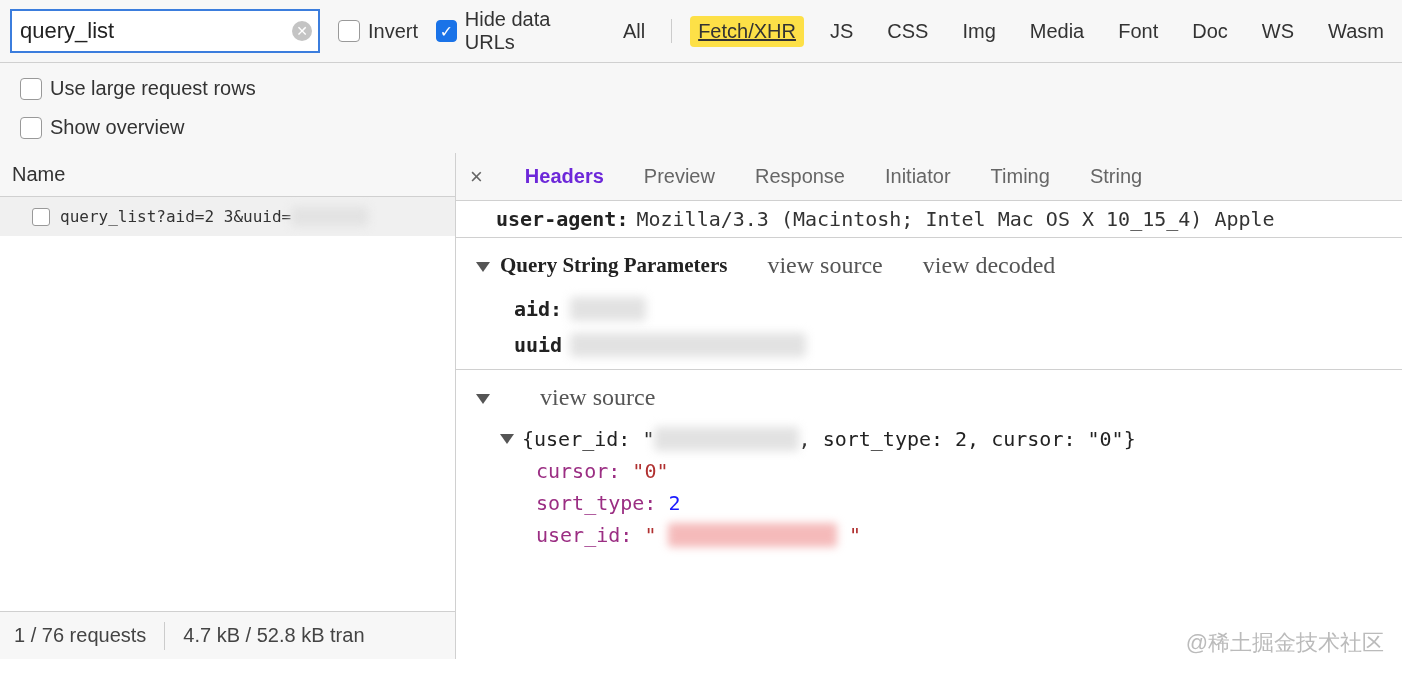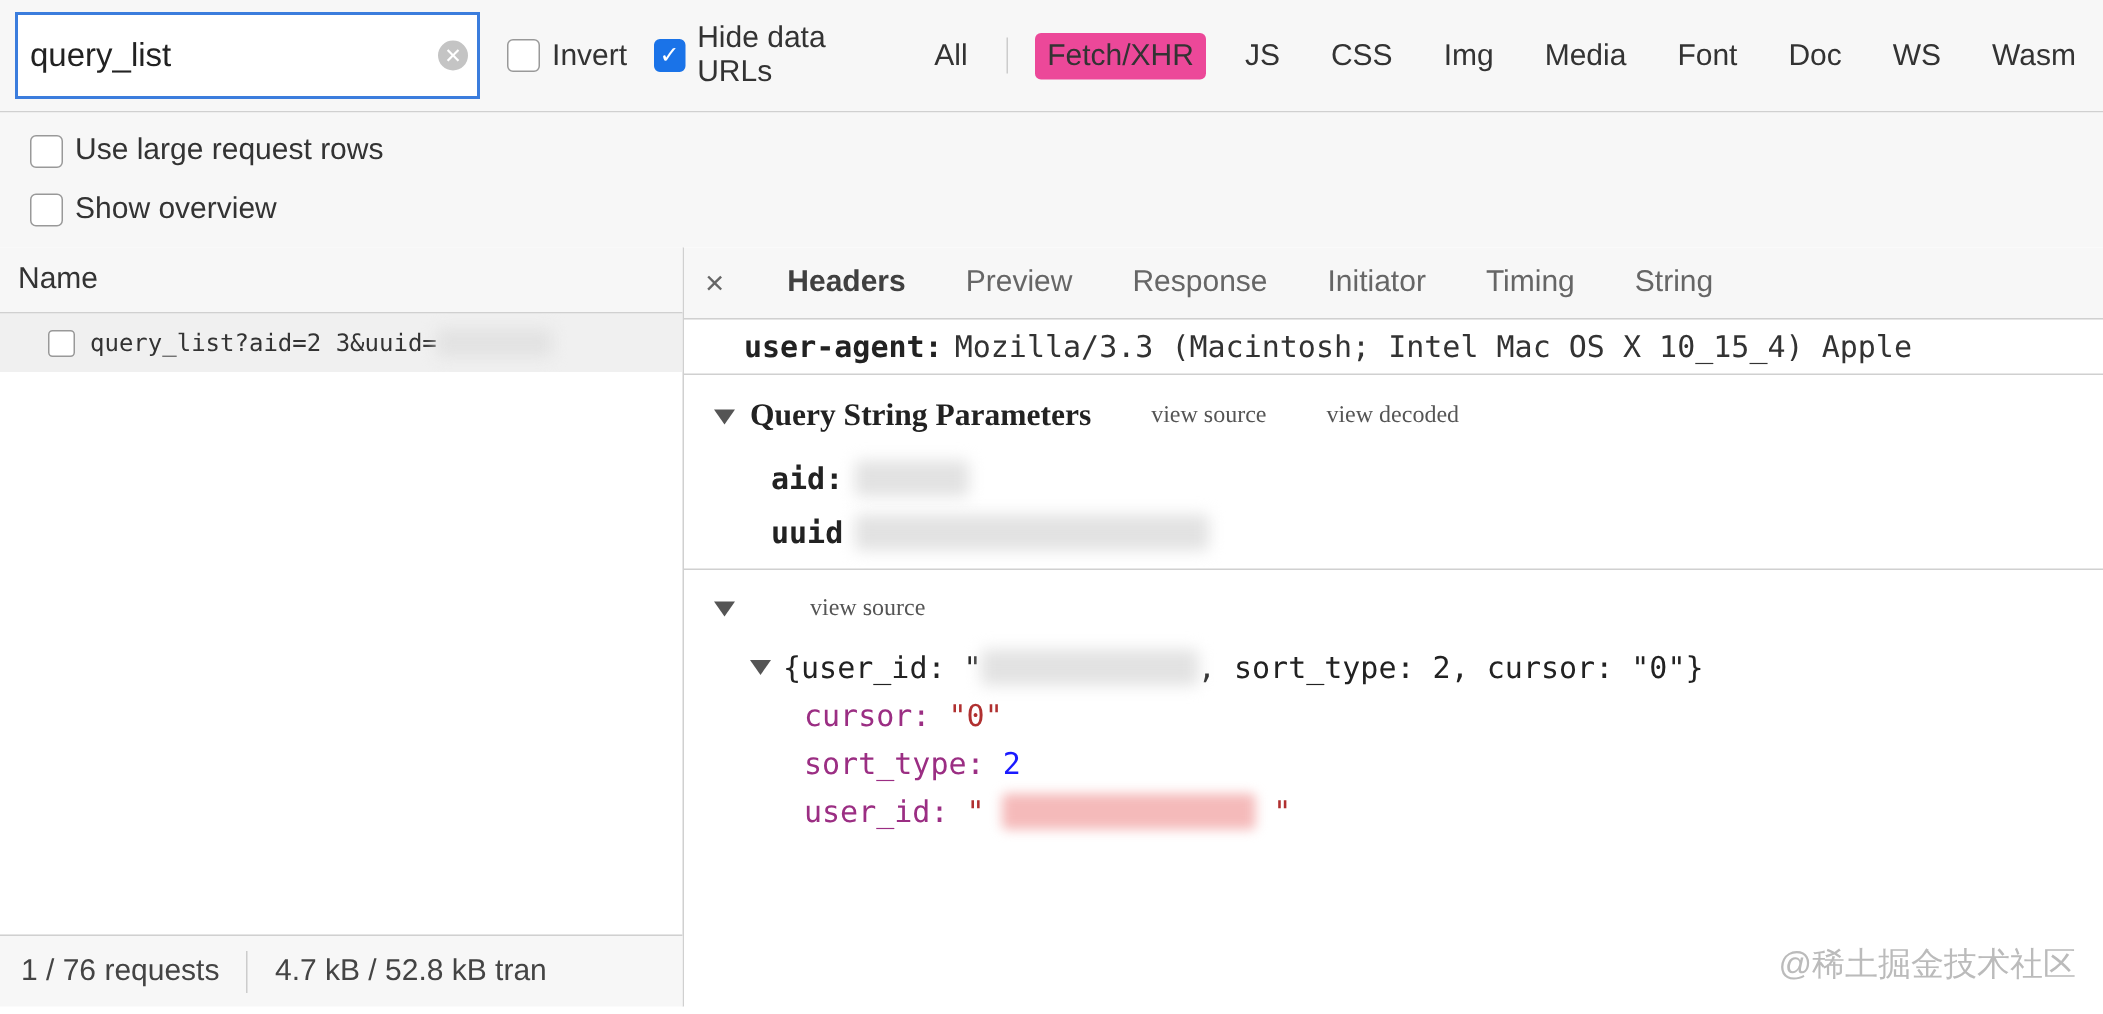--- a/index.html
+++ b/index.html
@@ -1,51 +1,51 @@
 <!DOCTYPE html>
 <html><head>
 <meta charset="utf-8">
 <style>
 * { margin: 0; padding: 0; box-sizing: border-box; }
 body { font-family: -apple-system, BlinkMacSystemFont, "Segoe UI", sans-serif; font-size: 20px; color: #333; background: #fff; width: 1402px; height: 676px; overflow: hidden; position: relative; }
 .toolbar { display: flex; align-items: center; padding: 8px 10px; gap: 18px; border-bottom: 1px solid #d0d0d0; background: #f7f7f7; }
 .filter-input-wrap { position: relative; width: 330px; }
-.filter-input { width: 100%; height: 58px; padding: 4px 36px 4px 8px; font-size: 22px; border: 2px solid #3b7ddd; outline: none; background: #fff; color: #222; }
+.filter-input { width: 100%; height: 44px; padding: 4px 36px 4px 8px; font-size: 22px; border: 2px solid #3b7ddd; outline: none; background: #fff; color: #222; }
 .clear-icon { position: absolute; right: 8px; top: 50%; transform: translateY(-50%); width: 20px; height: 20px; border-radius: 50%; background: #c4c4c4; color: #fff; display: flex; align-items: center; justify-content: center; font-size: 14px; cursor: pointer; }
 .chk { display: flex; align-items: center; gap: 8px; cursor: pointer; }
 .chk-box { width: 22px; height: 22px; border: 1.5px solid #999; border-radius: 4px; display: flex; align-items: center; justify-content: center; background: #fff; }
 .chk-box.checked { background: #1a73e8; border-color: #1a73e8; color: #fff; font-size: 16px; }
 .filter-types { display: flex; align-items: center; gap: 18px; }
 .vsep { width: 1px; height: 24px; background: #ccc; }
 .ftype { padding: 4px 8px; cursor: pointer; border-radius: 4px; color: #333; }
-.ftype.active { background: #ec4899; }
+.ftype.active { background: #fde047; text-decoration: underline; }
 .options-row { padding: 6px 20px; background: #f7f7f7; }
 .options-row .chk { padding: 8px 0; text-align: right; }
 .main { display: flex; height: calc(100% - 170px); }
 .col-name { width: 456px; border-right: 1px solid #d0d0d0; display: flex; flex-direction: column; }
 .col-name-header { padding: 10px 12px; border-bottom: 1px solid #d0d0d0; background: #f7f7f7; font-weight: 400; color: #333; }
 .request-list { flex: 1; overflow: auto; }
 .request-row { display: flex; align-items: center; gap: 10px; padding: 10px 32px; background: #f0f0f0; color: #333; cursor: pointer; font-family: "SF Mono", Menlo, monospace; font-size: 16px; white-space: nowrap; overflow: hidden; }
 .blur { filter: blur(5px); background: #e2e2e2; color: transparent; user-select: none; border-radius: 3px; }
 .status-bar { border-top: 1px solid #d0d0d0; background: #f7f7f7; display: flex; align-items: center; height: 48px; padding: 0 14px; gap: 18px; color: #444; }
 .status-bar .ssep { width: 1px; height: 28px; background: #ccc; }
 .col-detail { flex: 1; display: flex; flex-direction: column; overflow: hidden; }
 .detail-tabs { display: flex; align-items: center; border-bottom: 1px solid #d0d0d0; background: #f7f7f7; padding: 0 10px; gap: 36px; height: 48px; }
 .close-x { font-size: 22px; color: #666; cursor: pointer; padding: 0 4px; }
 .dtab { padding: 10px 2px; color: #666; cursor: pointer; }
-.dtab.active { color: #404040; font-weight: 600; }
+.dtab.active { color: #6d28d9; font-weight: 600; }
 .detail-body { flex: 1; overflow: auto; font-family: "SF Mono", Menlo, monospace; font-size: 20px; }
 .hdr-line { padding: 6px 40px; display: flex; flex-wrap: nowrap; white-space: nowrap; overflow: hidden; }
 .hdr-key { font-weight: 700; color: #222; margin-right: 8px; }
 .hdr-val { color: #333; }
 .section { border-top: 1px solid #d0d0d0; padding: 14px 20px 6px 20px; }
 .section-head { display: flex; align-items: center; gap: 40px; margin-bottom: 12px; font-family: Liberation Serif, serif; }
 .tri { display: inline-block; width: 0; height: 0; border-left: 7px solid transparent; border-right: 7px solid transparent; border-top: 10px solid #555; margin-right: 10px; vertical-align: middle; }
 .section-title { font-weight: 700; color: #222; font-size: 21px; }
-.link-txt { color: #555; cursor: pointer; font-size: 16px; }
+.link-txt { color: #555; cursor: pointer; font-size: 24px; }
 .param-row { padding: 6px 0 6px 38px; display: flex; align-items: center; gap: 8px; }
 .param-key { font-weight: 700; color: #222; }
 .blur2 { filter: blur(5px); background: #e2e2e2; color: #e2e2e2; padding: 0 20px; border-radius: 3px; }
 .payload-summary { padding: 4px 0 4px 24px; color: #222; display: flex; align-items: center; flex-wrap: nowrap; white-space: nowrap; }
 .payload-summary .tri { margin-right: 8px; }
 .pkey { color: #9b2e83; }
 .pstr { color: #b03030; }
 .pnum { color: #1a1aff; }
 .payload-kv { padding: 4px 0 4px 60px; }
 .blur3 { filter: blur(4px); background: #f5baba; color: #f5baba; padding: 0 30px; border-radius: 3px; display: inline-block; }

